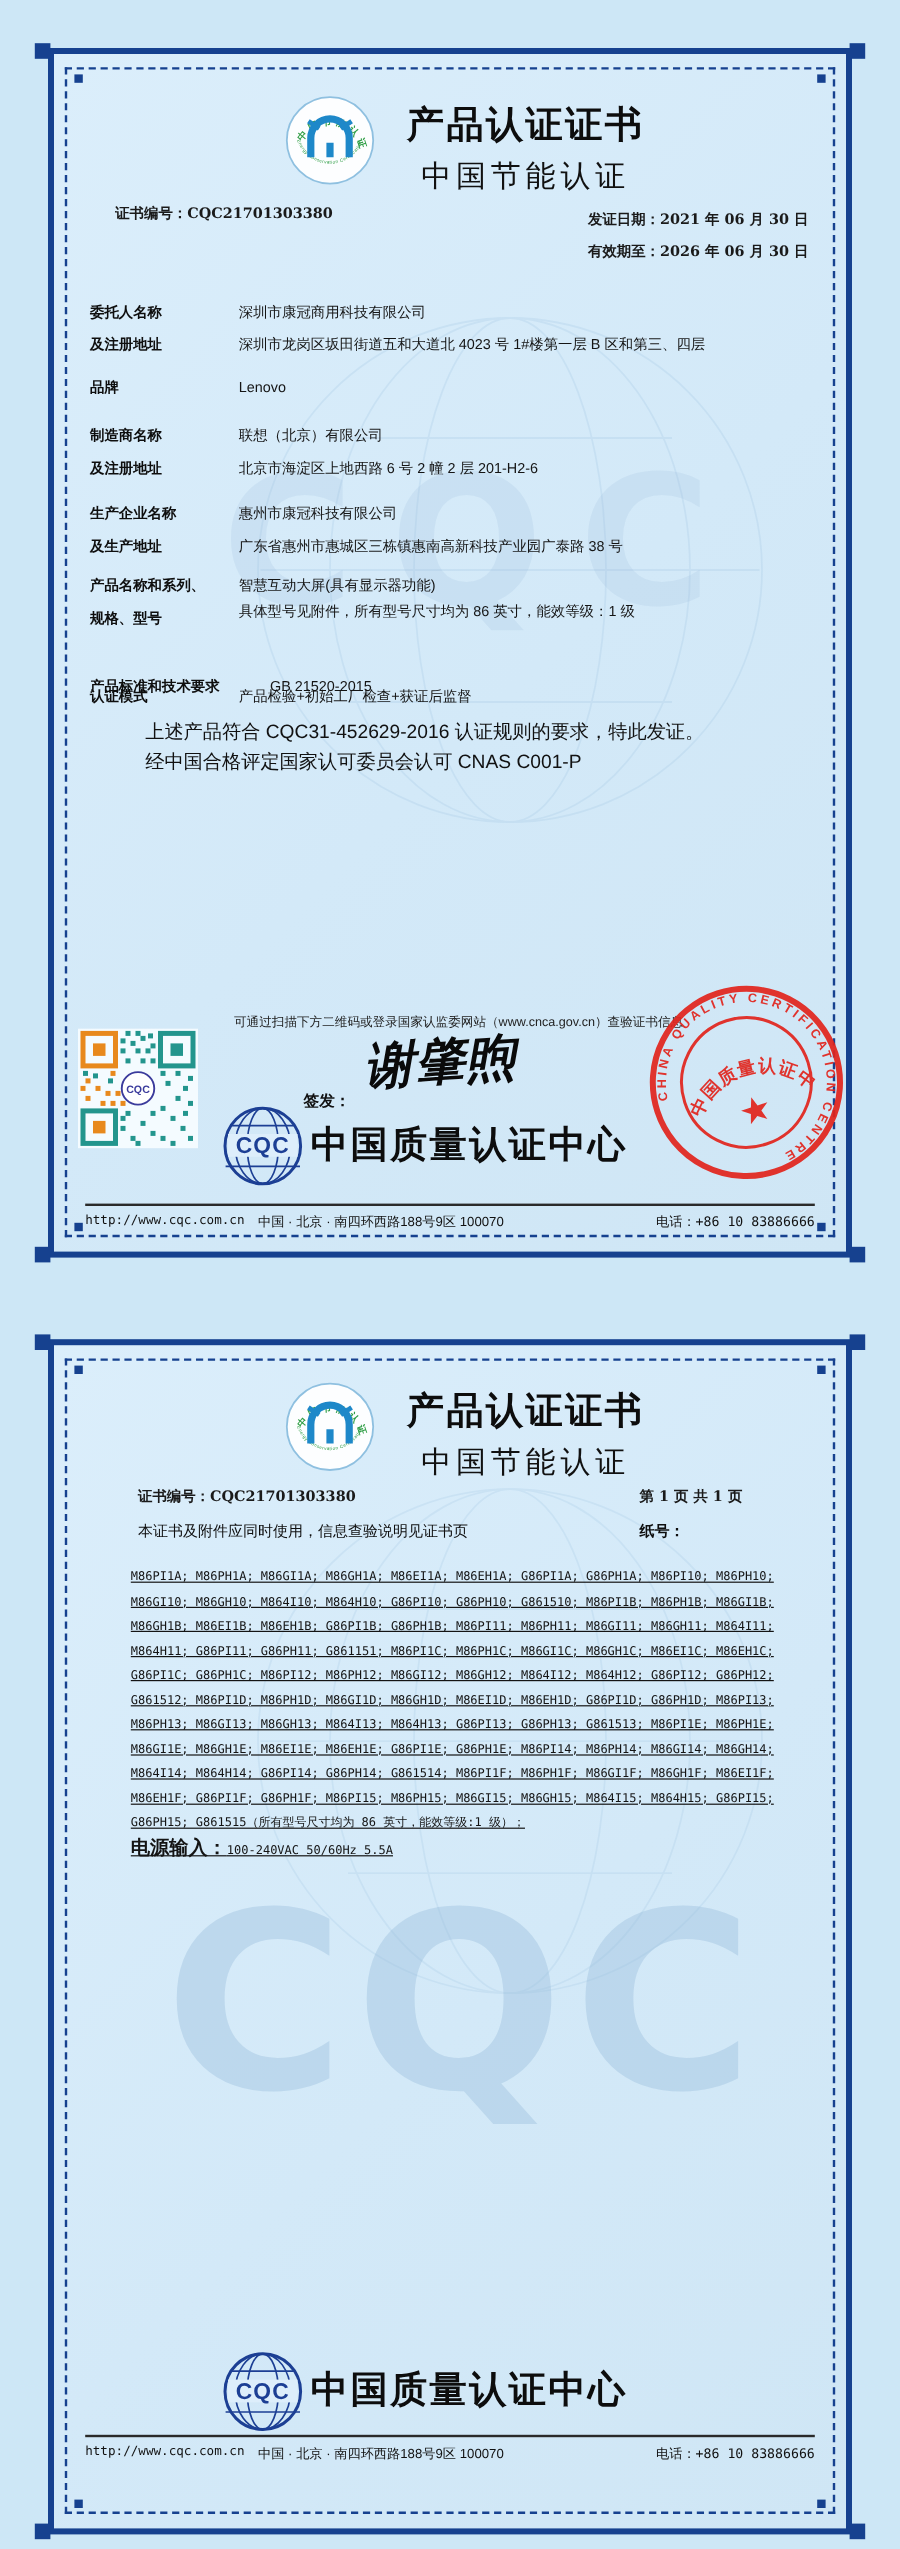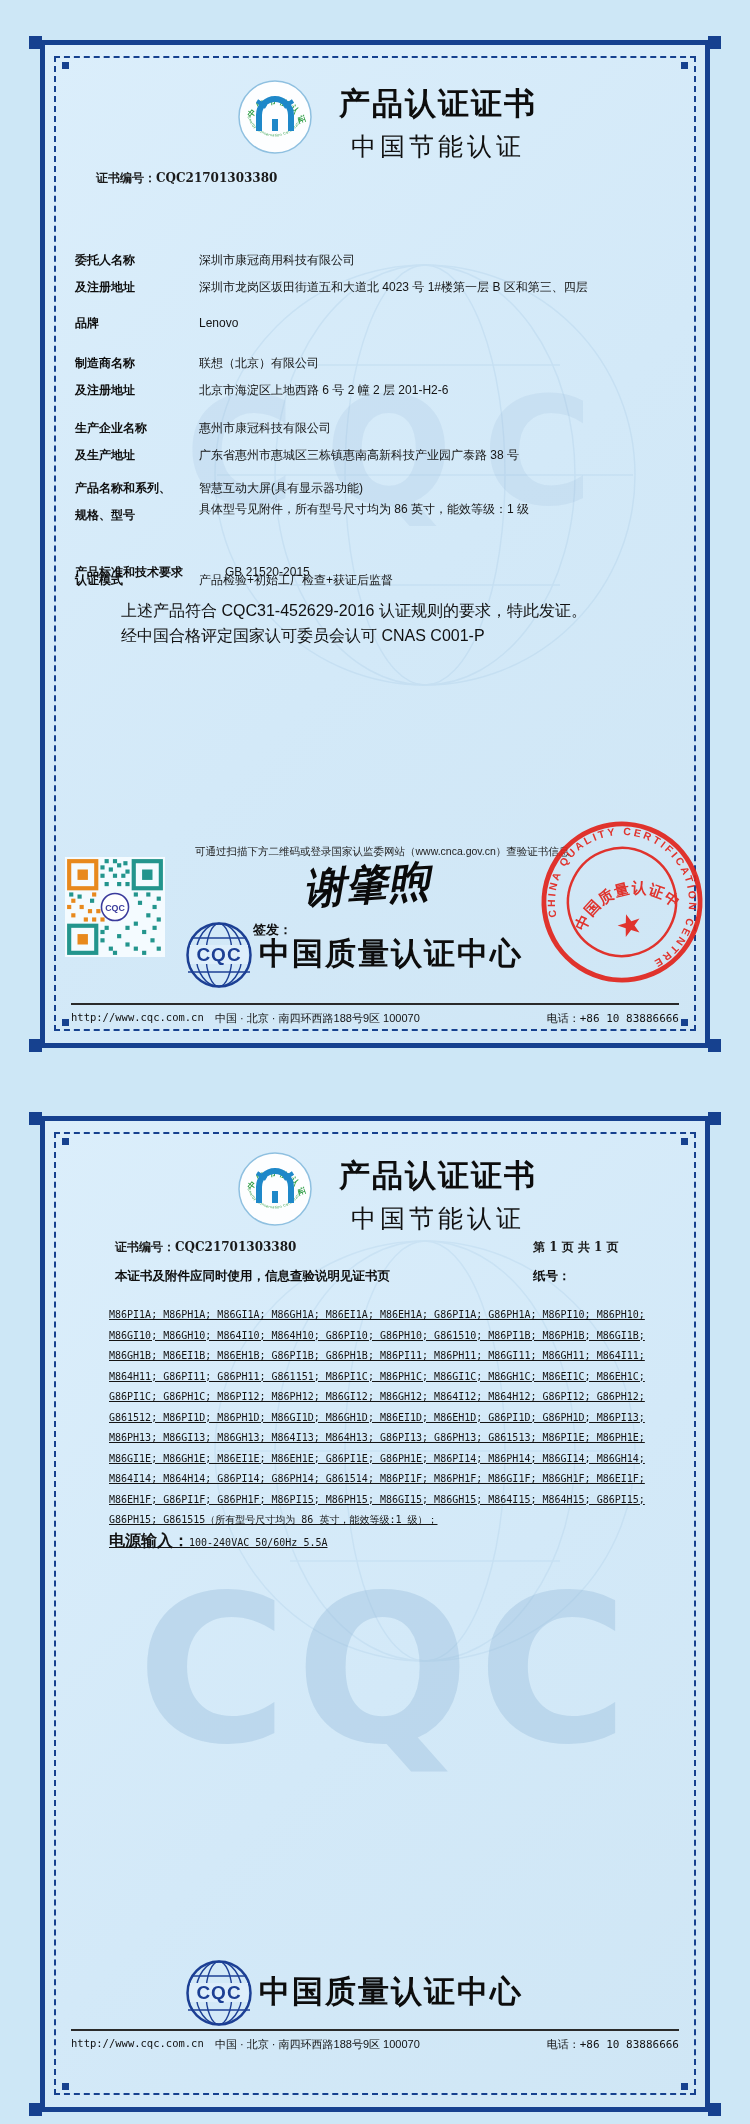--- a/index.html
+++ b/index.html
@@ -29,35 +29,35 @@
   .cert-sub{font-size:25px;letter-spacing:4px;margin-top:5px;color:#111;white-space:nowrap;}
   .kai{font-family:"DejaVu Serif",serif;font-weight:bold;}
   .certline{top:125px;left:51px;font-size:12px;white-space:nowrap;}
   .dates{top:125px;left:445px;font-size:12px;line-height:26px;white-space:nowrap;}
   .frow{left:30px;font-size:12px;line-height:27px;}
   .flab{display:inline-block;vertical-align:top;width:124px;font-weight:bold;color:#0e0e0e;}
   .fval{display:inline-block;vertical-align:top;width:470px;color:#151515;}
   .stmts{left:32px;top:553px;font-family:Liberation Sans, sans-serif;font-size:16px;line-height:25px;color:#111;white-space:nowrap;margin-left:44px;}
   .verify{left:150px;top:800px;font-size:10.5px;color:#222;white-space:nowrap;}
   .qr{left:20px;top:812px;width:100px;height:100px;}
-  .signlab{left:208px;top:864px;font-size:13px;color:#111;margin-top:12px;}
+  .signlab{left:208px;top:864px;font-size:13px;color:#111;}
   .signature{left:258px;top:812px;font-size:42px;font-family:"DejaVu Serif",serif;font-style:italic;font-weight:bold;color:#0a0a0a;transform:rotate(-4deg);white-space:nowrap;}
   .orgglobe1{left:140px;top:876px;width:68px;height:68px;}
   .orgname1{left:214px;top:888px;font-size:31px;font-weight:600;letter-spacing:2px;color:#0d0d0d;white-space:nowrap;}
   .seal{left:492px;top:772px;width:170px;height:170px;transform:rotate(-18deg);opacity:.92;}
   .frule{left:26px;right:26px;top:958px;border-top:2px solid #2a2a2a;height:0;}
   .f2rule{top:908px;}
   .furl{left:26px;font-family:"DejaVu Sans Mono",monospace;font-size:10.5px;color:#111;}
   .faddr{left:170px;width:340px;text-align:left;font-size:11px;color:#111;white-space:nowrap;}
   .fphone{right:26px;font-size:11px;color:#111;font-family:"DejaVu Sans Mono",monospace;}
   .ftext1{top:966px;}
   .ftext2{top:916px;}
   .certline2{top:118px;left:70px;font-size:12px;white-space:nowrap;}
   .pageinfo{top:118px;left:488px;font-size:12px;white-space:nowrap;}
-  .usage{top:147px;left:70px;font-size:12.5px;font-weight:bold;color:#0e0e0e;white-space:nowrap;}
+  .usage{top:147px;left:70px;font-size:12.5px;font-weight:normal;color:#0e0e0e;white-space:nowrap;}
   .paperno{top:147px;left:488px;font-size:12.5px;font-weight:bold;color:#0e0e0e;}
   .models{left:64px;top:184px;width:552px;font-family:"DejaVu Sans Mono",monospace;font-size:10px;line-height:20.5px;color:#141414;text-decoration:underline;}
   .models .mline{white-space:nowrap;}
   .powlab{font-weight:bold;font-family:"Liberation Sans",sans-serif;font-size:16px;}
   .wm-globe{pointer-events:none;}
   .wm-cqc1{left:140px;top:320px;font-size:150px;font-weight:bold;letter-spacing:30px;color:rgba(147,183,216,.18);font-family:"DejaVu Sans",sans-serif;pointer-events:none;}
   .wm-cqc2{left:92px;top:430px;font-size:205px;font-weight:bold;letter-spacing:8px;color:rgba(150,186,218,.38);font-family:"DejaVu Sans",sans-serif;pointer-events:none;}
   .orgglobe2{left:140px;top:838px;width:68px;height:68px;}
   .orgname2{left:214px;top:850px;font-size:31px;font-weight:600;letter-spacing:2px;color:#0d0d0d;white-space:nowrap;}
 </style>
@@ -121,20 +121,24 @@
   <svg class="abs logo" viewBox="0 0 76 76">
       <use href="#energy-logo"></use>
     </svg>
   <div class="abs titleblock">
     <div class="cert-title">产品认证证书</div>
     <div class="cert-sub">中国节能认证</div>
   </div>
 
   <div class="abs certline kai">
     <span>证书编号：</span><span>CQC21701303380</span>
+  </div>
+  <div class="abs dates kai">
+    <div><span>发证日期：</span><span>2021 年 06 月 30 日</span></div>
+    <div><span>有效期至：</span><span>2026 年 06 月 30 日</span></div>
   </div>
 
   <div class="abs frow" style="top:202px">
     <span class="flab"><span style="display:block">委托人名称</span><span style="display:block">及注册地址</span></span><span class="fval"><span style="display:block">深圳市康冠商用科技有限公司</span><span style="display:block">深圳市龙岗区坂田街道五和大道北 4023 号 1#楼第一层 B 区和第三、四层</span></span>
   </div>
   <div class="abs frow" style="top:265px">
     <span class="flab"><span style="display:block">品牌</span></span><span class="fval"><span style="display:block">Lenovo</span></span>
   </div>
   <div class="abs frow" style="top:305px">
     <span class="flab"><span style="display:block">制造商名称</span><span style="display:block">及注册地址</span></span><span class="fval"><span style="display:block">联想（北京）有限公司</span><span style="display:block">北京市海淀区上地西路 6 号 2 幢 2 层 201-H2-6</span></span>

